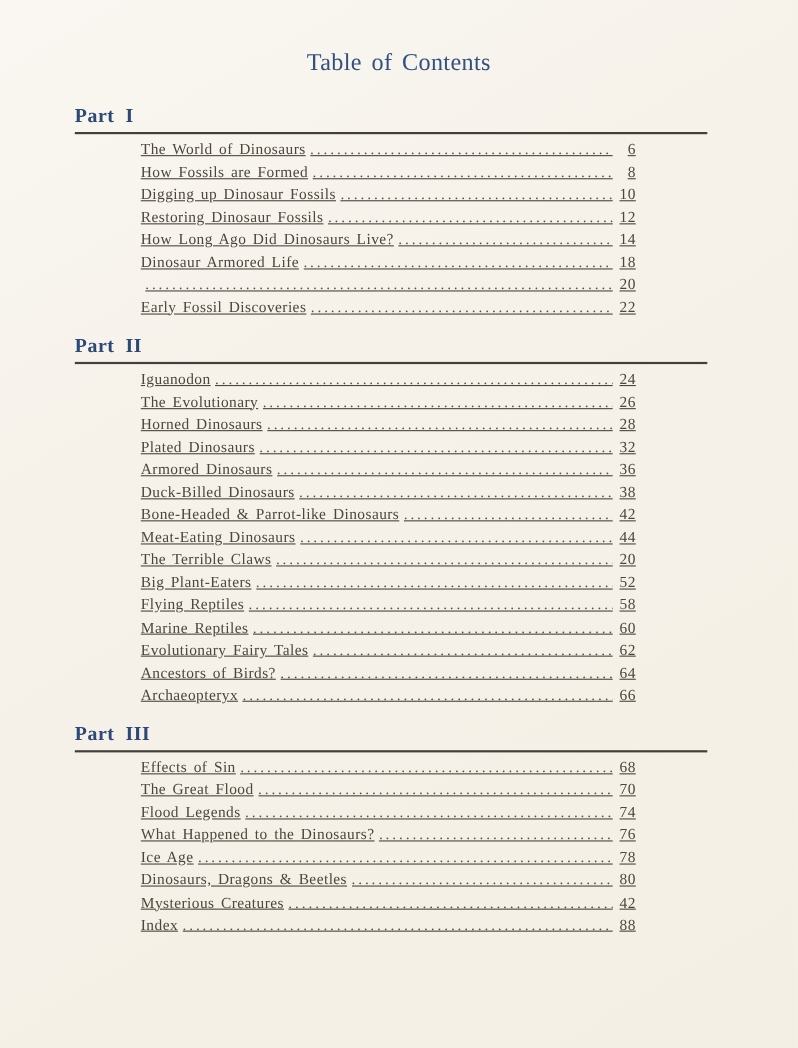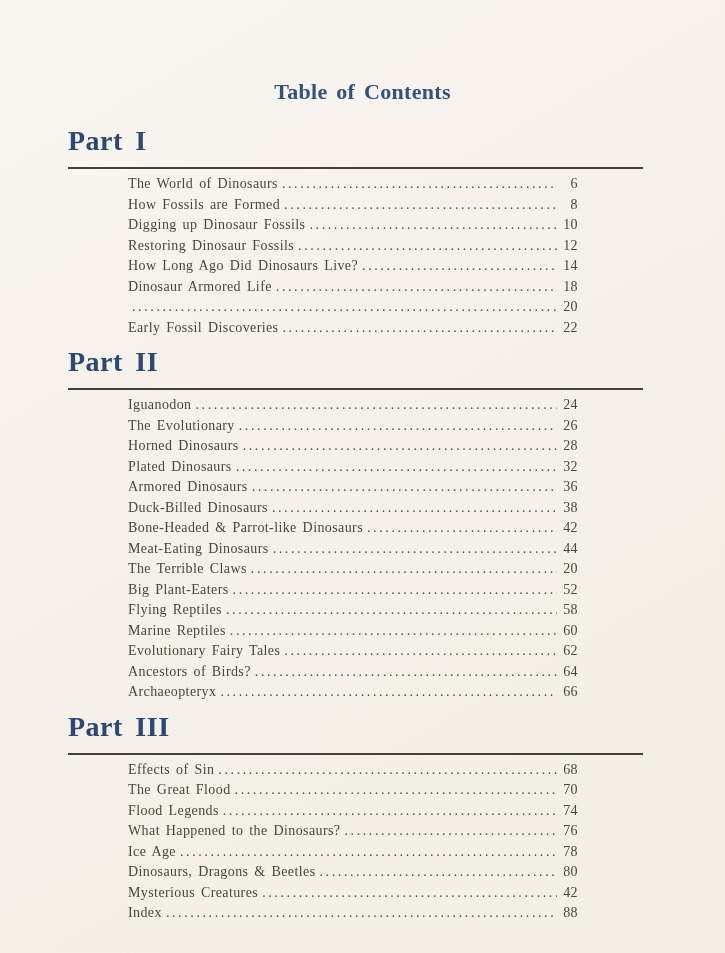--- a/index.html
+++ b/index.html
@@ -14,60 +14,61 @@
   }
   .page {
     position: relative;
     width: 725px;
     height: 953px;
     overflow: hidden;
     background: linear-gradient(150deg, #faf7f2 0%, #f6f2ea 35%, #f3efe4 100%);
   }
   .title {
     margin: 0;
-    padding-top: 79px;
+    padding-top: 44px;
     text-align: center;
     font-size: 22px;
     line-height: 26px;
-    font-weight: bold;
+    font-weight: normal;
     color: #32517f;
     letter-spacing: 0.3px;
     word-spacing: 3px;
   }
   .content {
     margin-left: 68px;
     margin-right: 82px; 
   }
   .section-heading {
     margin: 13px 0 0 0;
-    font-size: 28px;
+    font-size: 18px;
     line-height: 21px;
     font-weight: bold;
     color: #2b4876;
     letter-spacing: 0.5px;
     word-spacing: 5px;
     border-bottom: 2px solid #43403a;
-    padding-bottom: 16px;
+    padding-bottom: 4px;
   }
   .section:first-child .section-heading {
     margin-top: 25px;
   }
   .entries {
     list-style: none;
     margin: 5px 0 0 0;
     padding: 0 65px 0 60px; 
   }
   .entry {
     display: flex;
     align-items: flex-start;
     font-size: 14px;
     line-height: 20.5px;
     color: #4c463c;
     letter-spacing: 0.4px;
     word-spacing: 2px;
+    text-decoration: underline;
   }
   .entry-title {
     white-space: nowrap;
     flex: 0 0 auto;
   }
   .dots {
     flex: 1 1 auto;
     overflow: hidden;
     white-space: nowrap;
     margin: 0 3px 0 4px;

